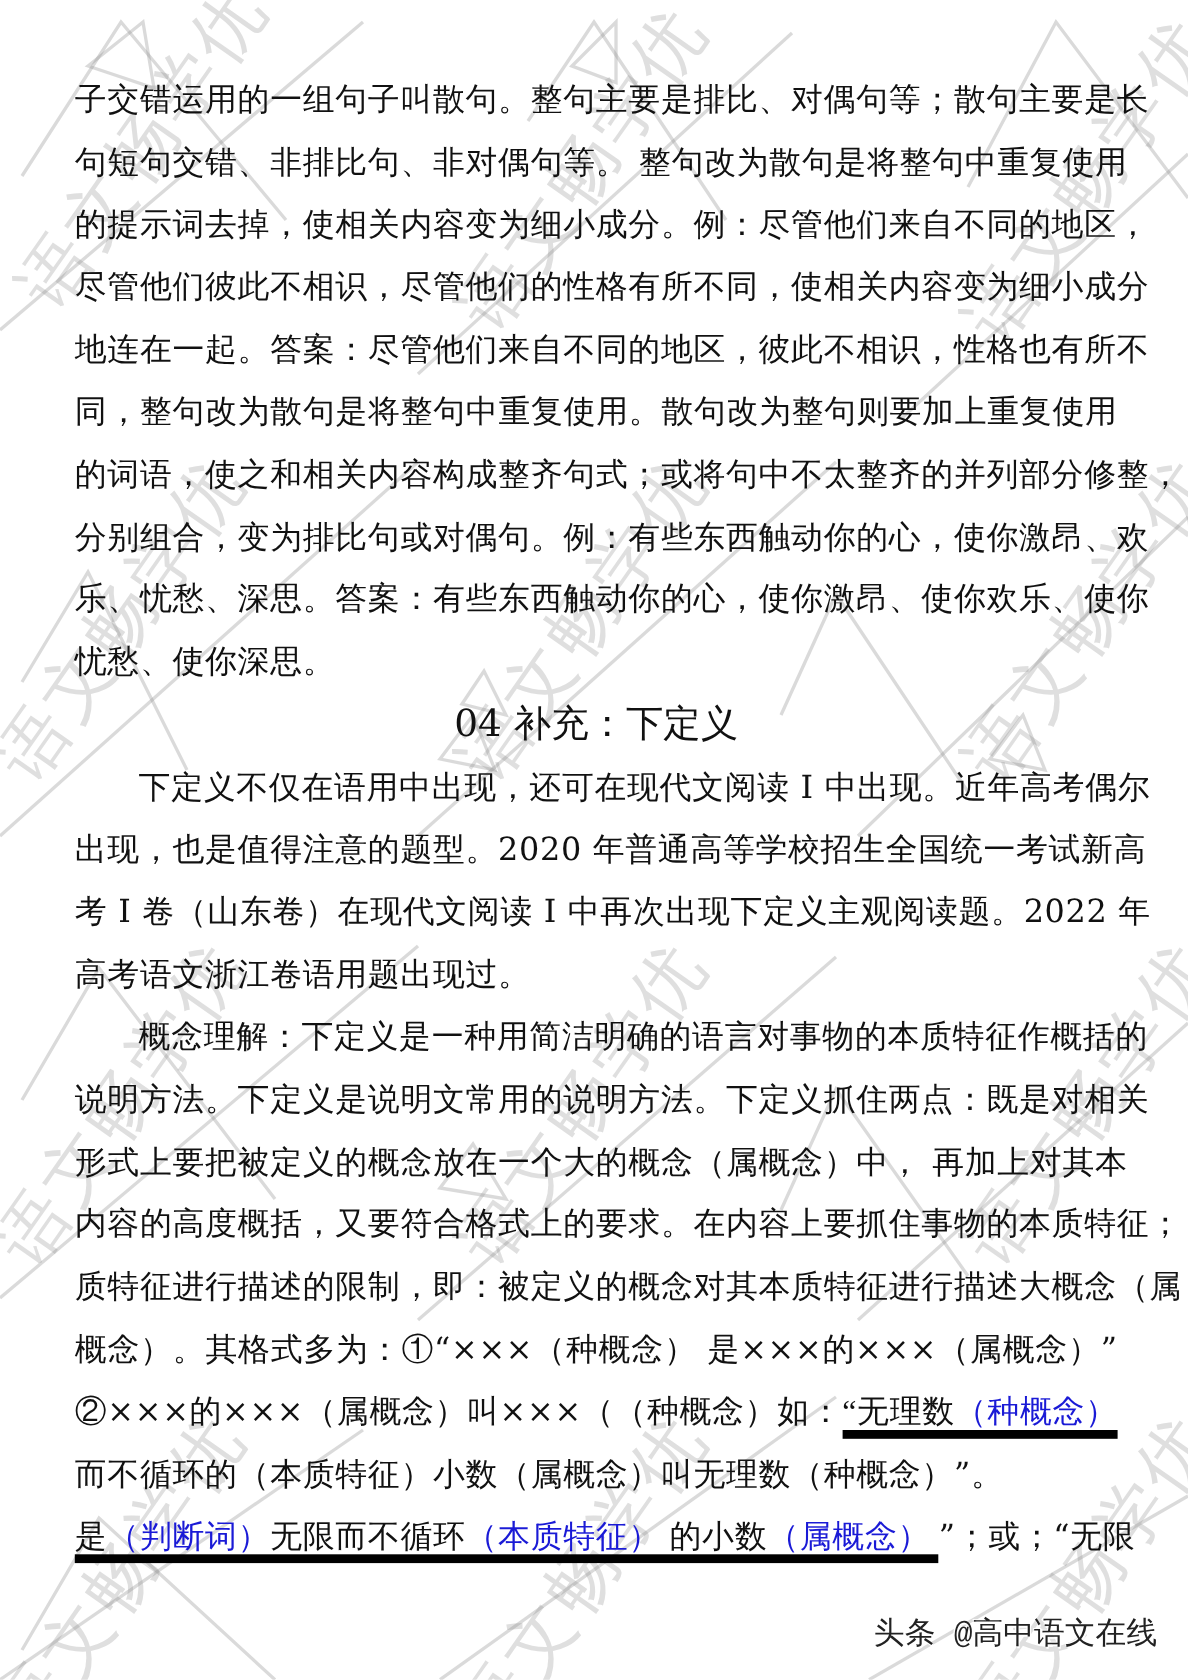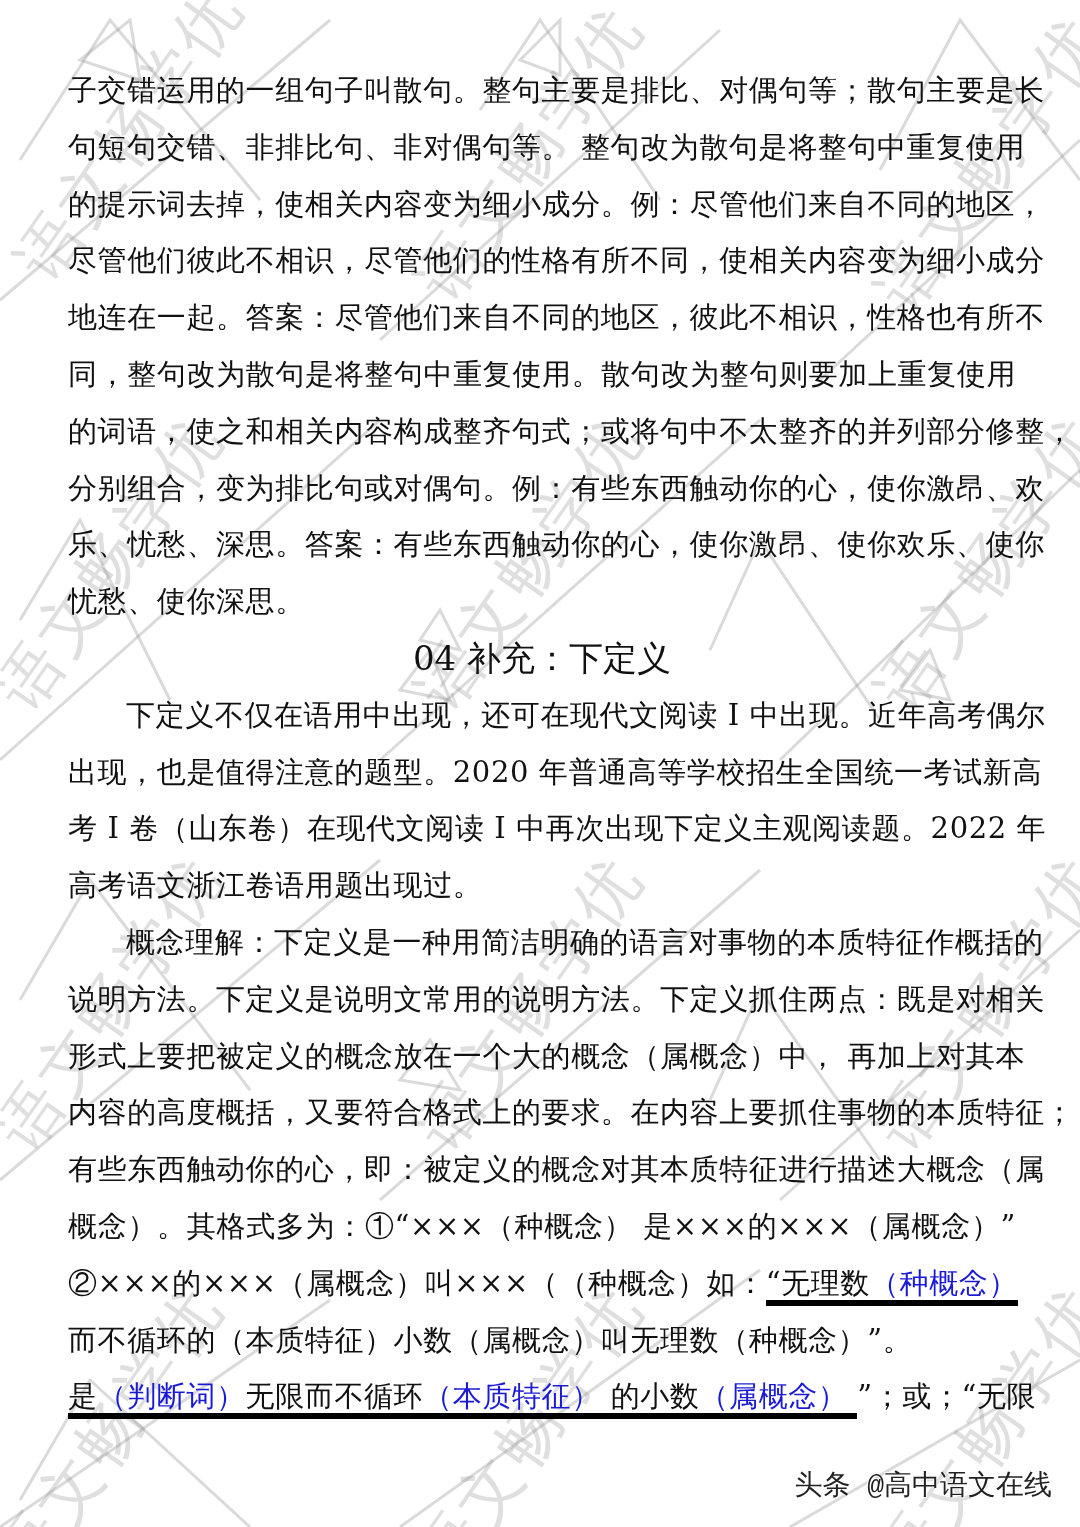--- a/index.html
+++ b/index.html
@@ -18,21 +18,21 @@
     .page { position: absolute; left: 68px; top: 62px; width: 948px; z-index: 1; }
     .line {
       height: 56.8px; line-height: 56.8px; font-size: 29px;
       white-space: nowrap; letter-spacing: 0.6px;
       text-align: justify; text-align-last: justify;
     }
     .line.last { text-align-last: left; }
     .line.indent { padding-left: 58px; }
     .heading { height: 56.8px; line-height: 56.8px; font-size: 34px; text-align: center; }
     .blue { color: #1a1ad6; }
-    .ul { border-bottom: 6px solid #000000; }
+    .ul { border-bottom: 8px solid #000000; font-family: Liberation Serif, serif; }
     .footer {
       position: absolute; right: 28px; top: 1466px; z-index: 2;
       font-family: Liberation Mono, monospace; font-size: 28px; color: #222;
       text-shadow: 1px 1px 0 #fff, -1px -1px 0 #fff;
     }
   </style>
 </head>
 <body>
 
 <div class="watermark-layer">
@@ -101,21 +101,21 @@
     <div class="line">出现，也是值得注意的题型。2020 年普通高等学校招生全国统一考试新高</div>
     <div class="line">考 I 卷（山东卷）在现代文阅读 I 中再次出现下定义主观阅读题。2022 年</div>
     <div class="line last">高考语文浙江卷语用题出现过。</div>
   </div>
 
   <div>
     <div class="line indent">概念理解：下定义是一种用简洁明确的语言对事物的本质特征作概括的</div>
     <div class="line">说明方法。下定义是说明文常用的说明方法。下定义抓住两点：既是对相关</div>
     <div class="line">形式上要把被定义的概念放在一个大的概念（属概念）中， 再加上对其本</div>
     <div class="line">内容的高度概括，又要符合格式上的要求。在内容上要抓住事物的本质特征；</div>
-    <div class="line">有些东西触动你的心，即：被定义的概念对其本质特征进行描述大概念（属</div>
+    <div class="line">质特征进行描述的限制，即：被定义的概念对其本质特征进行描述大概念（属</div>
     <div class="line">概念）。其格式多为：①“×××（种概念） 是×××的×××（属概念）”</div>
 
     <div class="line"><span>②×××的×××（属概念）叫×××（（种概念）如：</span><span class="ul"><span>“无理数</span><span class="blue">（种概念）</span></span></div>
 
     <div class="line last">而不循环的（本质特征）小数（属概念）叫无理数（种概念）”。</div>
 
     <div class="line"><span class="ul"><span>是</span><span class="blue">（判断词）</span><span>无限而不循环</span><span class="blue">（本质特征） </span><span>的小数</span><span class="blue">（属概念）</span><span> </span></span><span>”；或；“无限</span></div>
   </div>
 </div>
 

